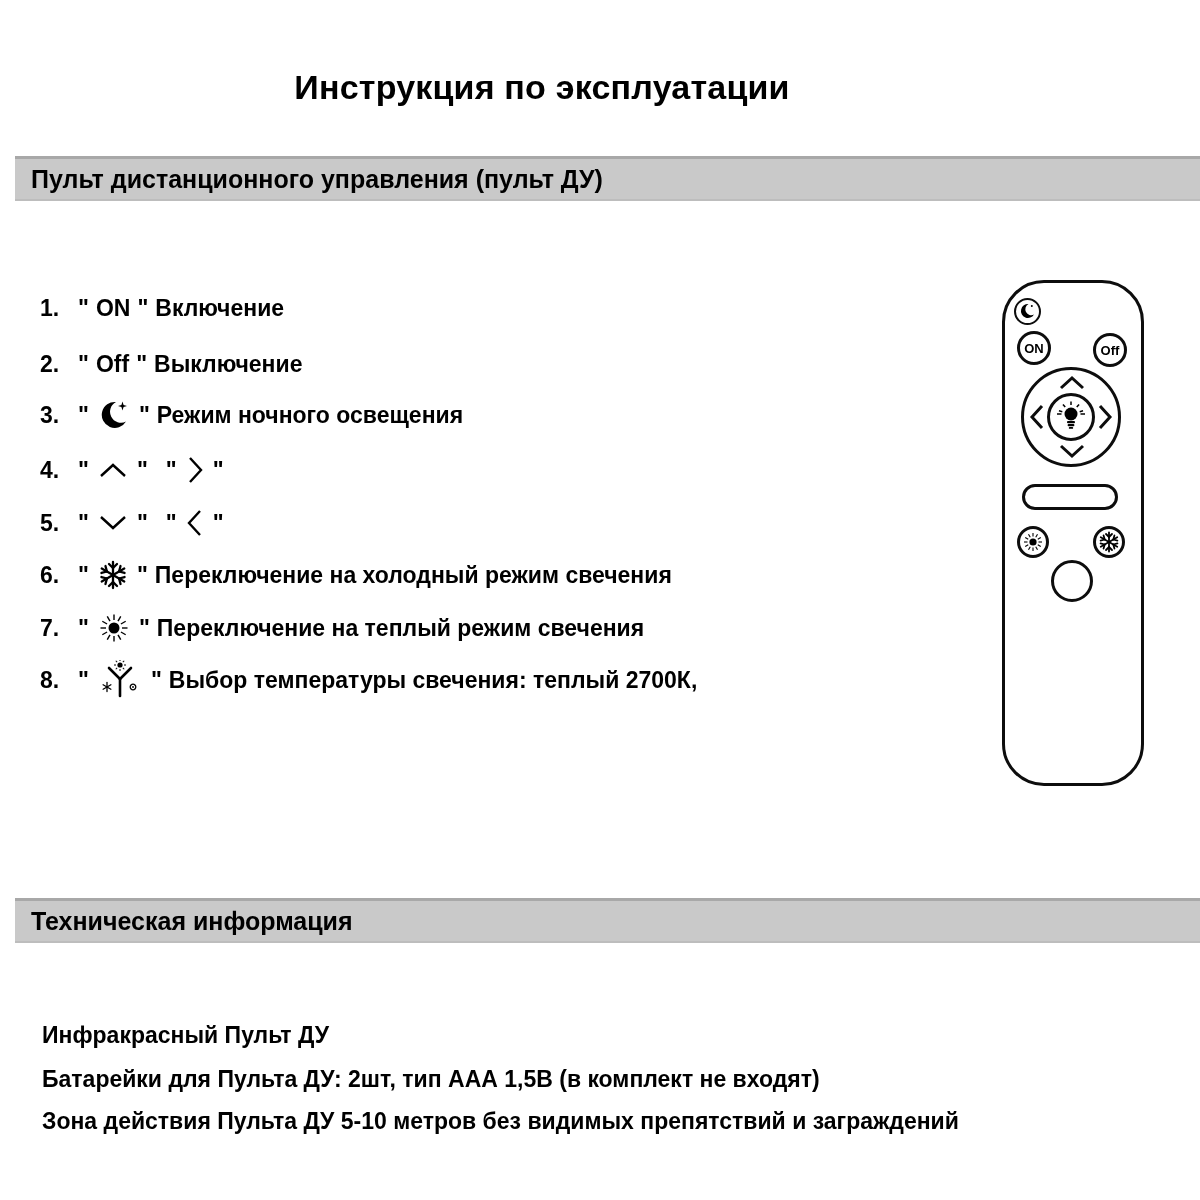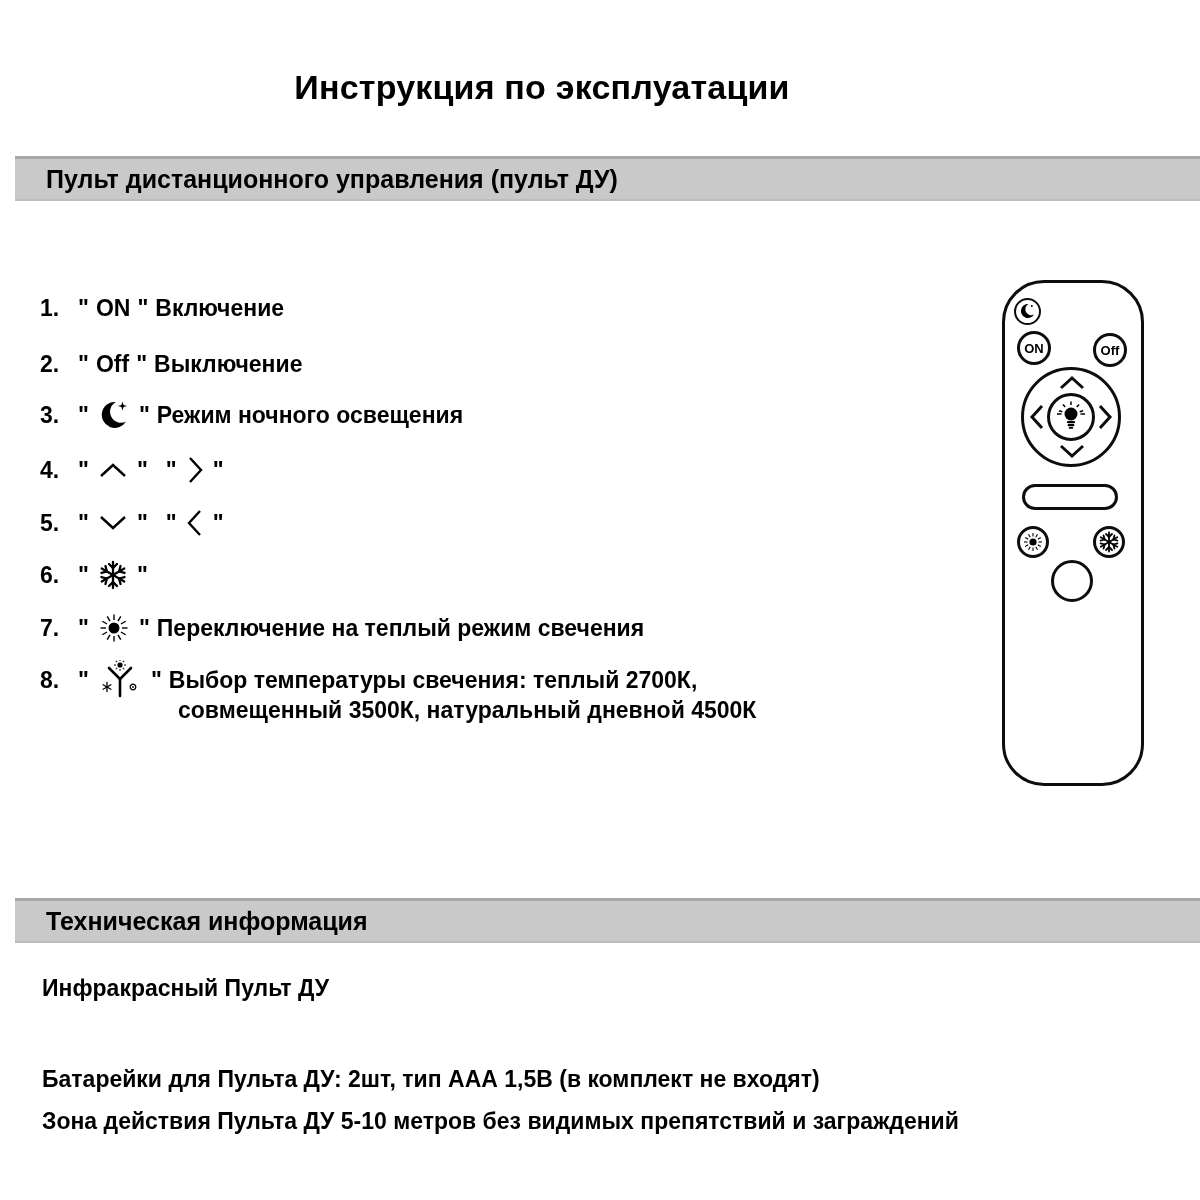--- a/index.html
+++ b/index.html
@@ -8,39 +8,39 @@
     font-family:"Liberation Sans","DejaVu Sans",sans-serif;
     font-weight:bold;color:#000;overflow:hidden;
   }
   .title{
     position:absolute;top:68px;left:0;width:1084px;text-align:center;
     font-size:34px;letter-spacing:.2px;
   }
   .bar{
     position:absolute;left:15px;right:0;height:40px;background:#c9c9c9;
     border-top:3px solid #a8a8a8;border-bottom:2px solid #bdbdbd;
-    display:flex;align-items:center;padding-left:31px;font-size:25px;
+    display:flex;align-items:center;padding-left:16px;font-size:25px;
   }
   .bar1{top:156px;}
   .bar2{top:898px;}
   .item{
     position:absolute;left:40px;display:flex;align-items:center;
     height:36px;font-size:23px;white-space:nowrap;
   }
   .num{width:34px;flex:none;}
   .q{margin:0 4px;}
   .key{margin:0 3px;}
   .icon{margin:0 5px;display:flex;align-items:center;}
   .itext{margin-left:3px;}
   .grp2{margin-left:10px;display:flex;align-items:center;}
   .item8{align-items:flex-start;height:auto;}
   .item8 .line1{display:flex;align-items:center;height:36px;}
   .item8 .line2{margin-left:104px;line-height:29px;margin-top:-2px;}
   .techline{position:absolute;left:42px;font-size:23px;white-space:nowrap;}
-  .t1{top:975px;} .t2{top:1066px;text-align:center;} .t3{top:1108px;}
+  .t1{top:1022px;} .t2{top:1066px;text-align:center;} .t3{top:1108px;}
 
   
   .remote{
     position:absolute;left:1002px;top:280px;width:142px;height:506px;
     border:3px solid #0d0d0d;border-radius:42px;box-sizing:border-box;
     background:#fff;
   }
   .remote *{box-sizing:border-box;}
   .rc{position:absolute;border:3px solid #0d0d0d;border-radius:50%;
       display:flex;align-items:center;justify-content:center;background:#fff;}
@@ -162,20 +162,21 @@
             <line y1="-13" y2="13"></line>
             <line x1="0" y1="-7" x2="-4" y2="-11"></line>
             <line x1="0" y1="-7" x2="4" y2="-11"></line>
             <line x1="0" y1="7" x2="-4" y2="11"></line>
             <line x1="0" y1="7" x2="4" y2="11"></line>
           </g>
       </g>
     </svg>
   </span>
   <span class="q">"</span>
+  <span class="itext">Переключение на холодный режим свечения</span>
 </div>
 
 <div class="item" style="top:610px">
   <span class="num">7.</span>
   <span class="q">"</span>
   <span class="icon">
     <svg width="32" height="32" viewBox="-16 -16 32 32">
       <circle r="5.5" fill="#000"></circle>
       <g stroke="#000" stroke-width="1.4">
         <line y1="-8" y2="-13.5"></line>
@@ -229,21 +230,20 @@
           </g>
           <g transform="translate(35,27)">
             <circle r="2.8" fill="none" stroke="#000" stroke-width="1.3"></circle>
             <circle r="0.9" fill="#000"></circle>
           </g>
         </svg>
       </span>
       <span class="q">"</span>
       <span class="itext">Выбор температуры свечения: теплый 2700К,</span>
     </span>
-    <span class="line2" style="display:block">совмещенный 3500К, натуральный дневной 4500К</span>
   </span>
 </div>
 
 <div class="remote">
   <div class="rc rmoon">
     <svg width="17" height="17" viewBox="0 0 17 17">
       <path d="M9.5 1 A 7 7 0 1 0 15 11.5 A 5.8 5.8 0 1 1 9.5 1 Z" fill="#000"></path>
       <circle cx="12.8" cy="3" r="1" fill="#000"></circle>
     </svg>
   </div>

